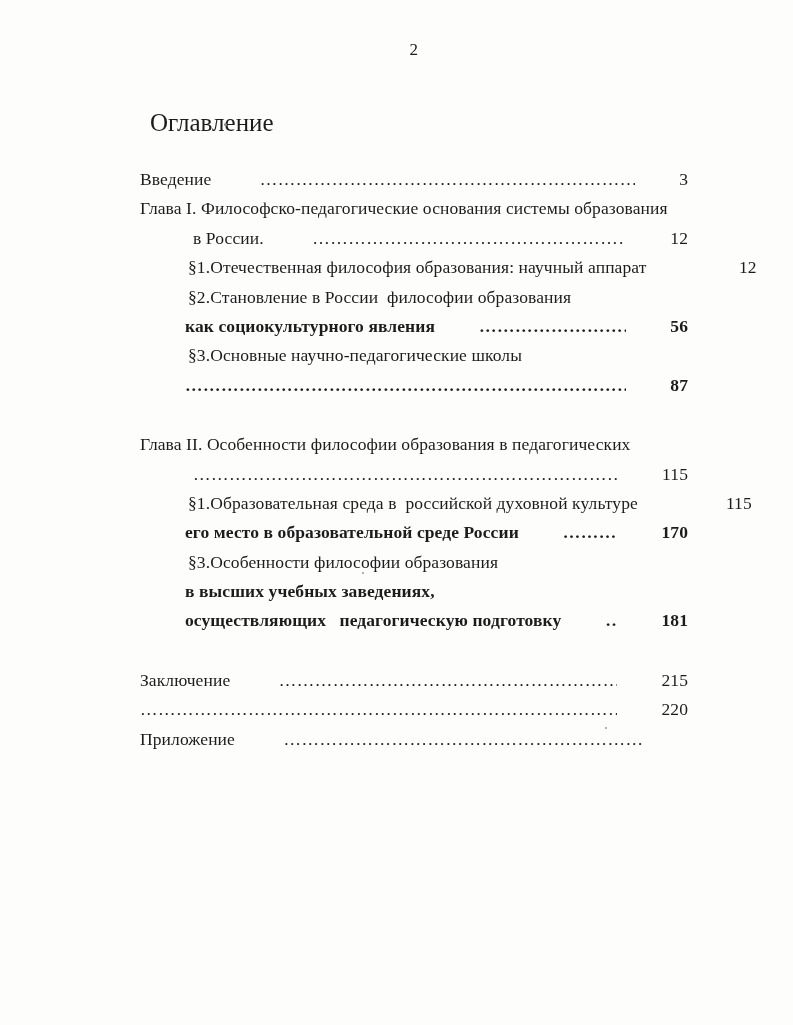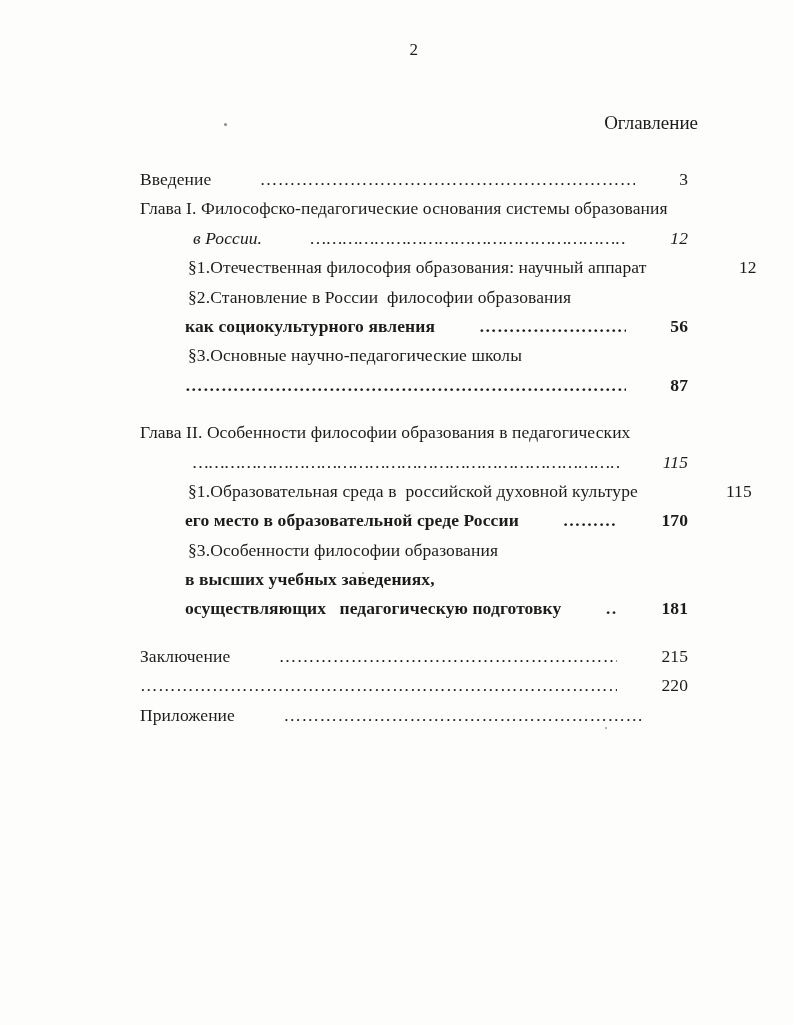--- a/index.html
+++ b/index.html
@@ -23,46 +23,46 @@
     text-align: center;
     font-size: 17px;
     line-height: 22px;
     letter-spacing: 0.3px;
   }
   .toc-title {
     position: absolute;
     top: 111px;
     left: 140px;
     width: 548px;
-    text-align: right;
-    font-size: 19px;
+    text-align: left;
+    font-size: 25px;
     line-height: 24px;
     transform: translateX(10px);
   }
   .toc-list {
     position: absolute;
     top: 165px;
     left: 140px;
     width: 548px;
   }
   .toc-row {
     display: flex;
     align-items: baseline;
     height: 29.4px;
     line-height: 29.4px;
     font-size: 17.5px;
     letter-spacing: 0.1px;
     gap: 44px;
   }
   .toc-row.gap-before {
-    margin-top: 18px;
+    margin-top: 30px;
     align-items: flex-end;
   }
   .toc-row.indent-0 { padding-left: 0; }
-  .toc-row.indent-1 { padding-left: 53px; font-style: italic; }
+  .toc-row.indent-1 { padding-left: 53px; }
   .toc-row.indent-2 { padding-left: 48px; }
   .toc-row.indent-3 { padding-left: 45px; font-weight: bold; }
   .toc-label {
     white-space: pre;
     flex: 0 0 auto;
   }
   .toc-leader {
     flex: 1 1 auto;
     overflow: hidden;
     white-space: nowrap;

